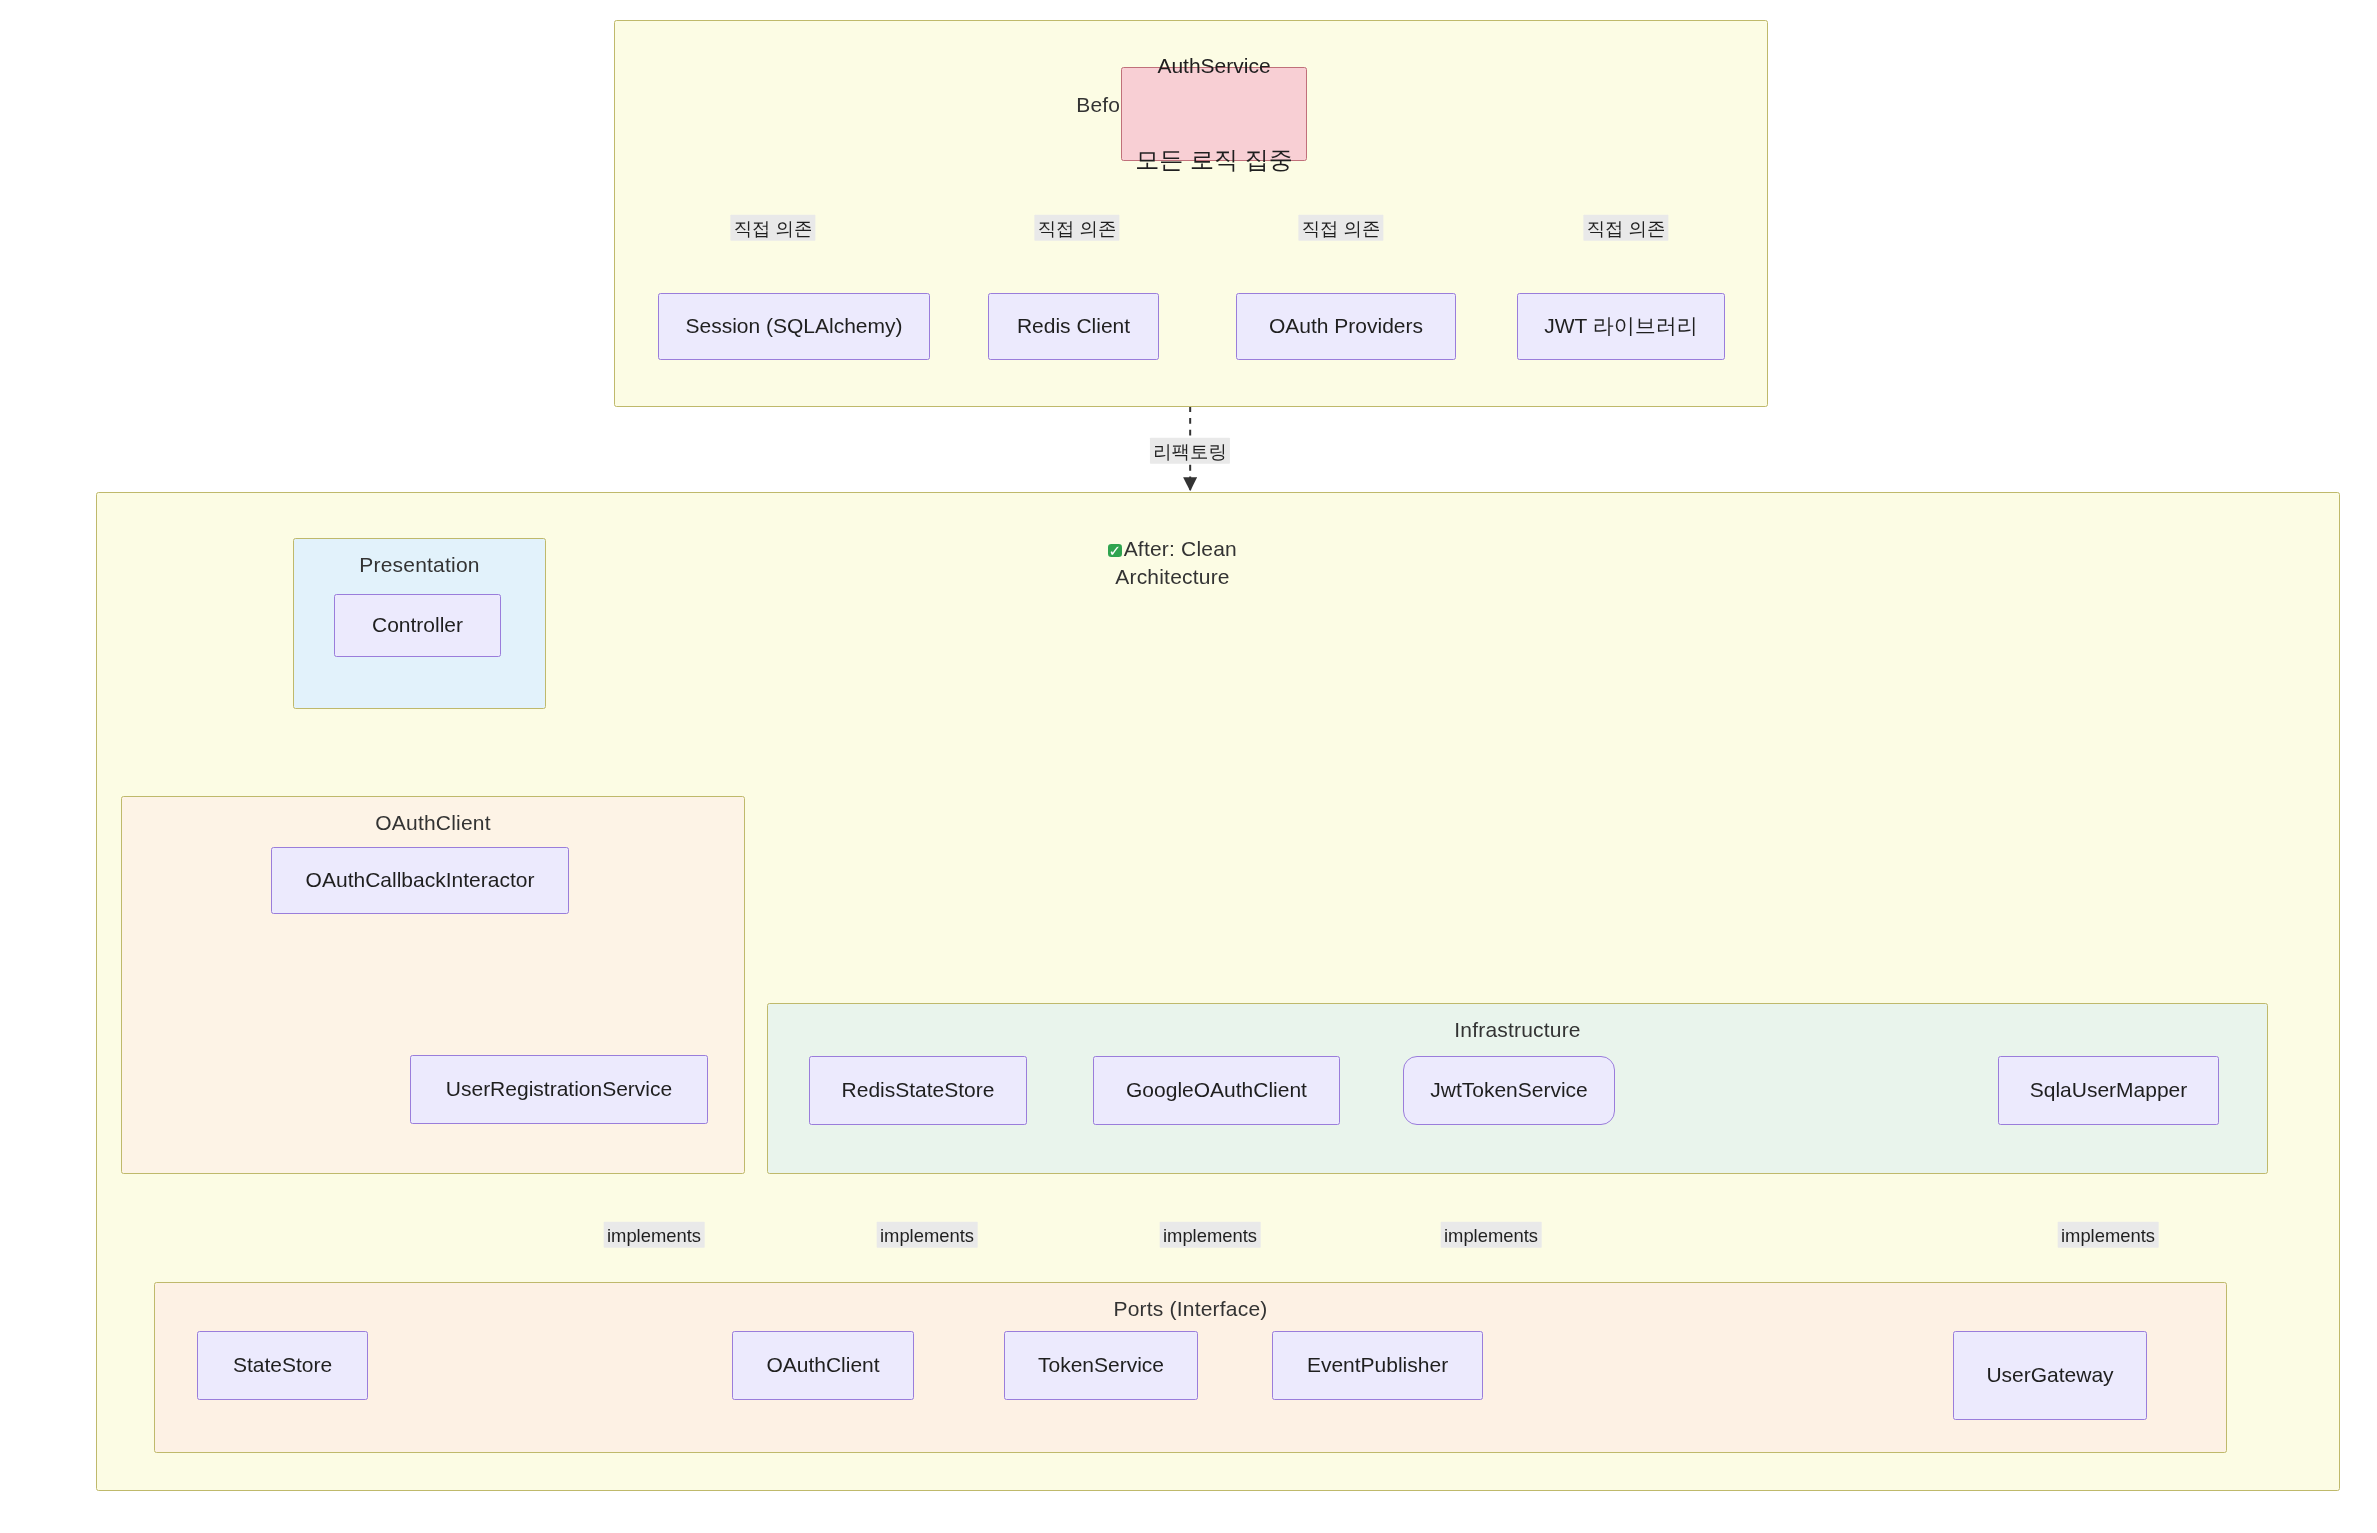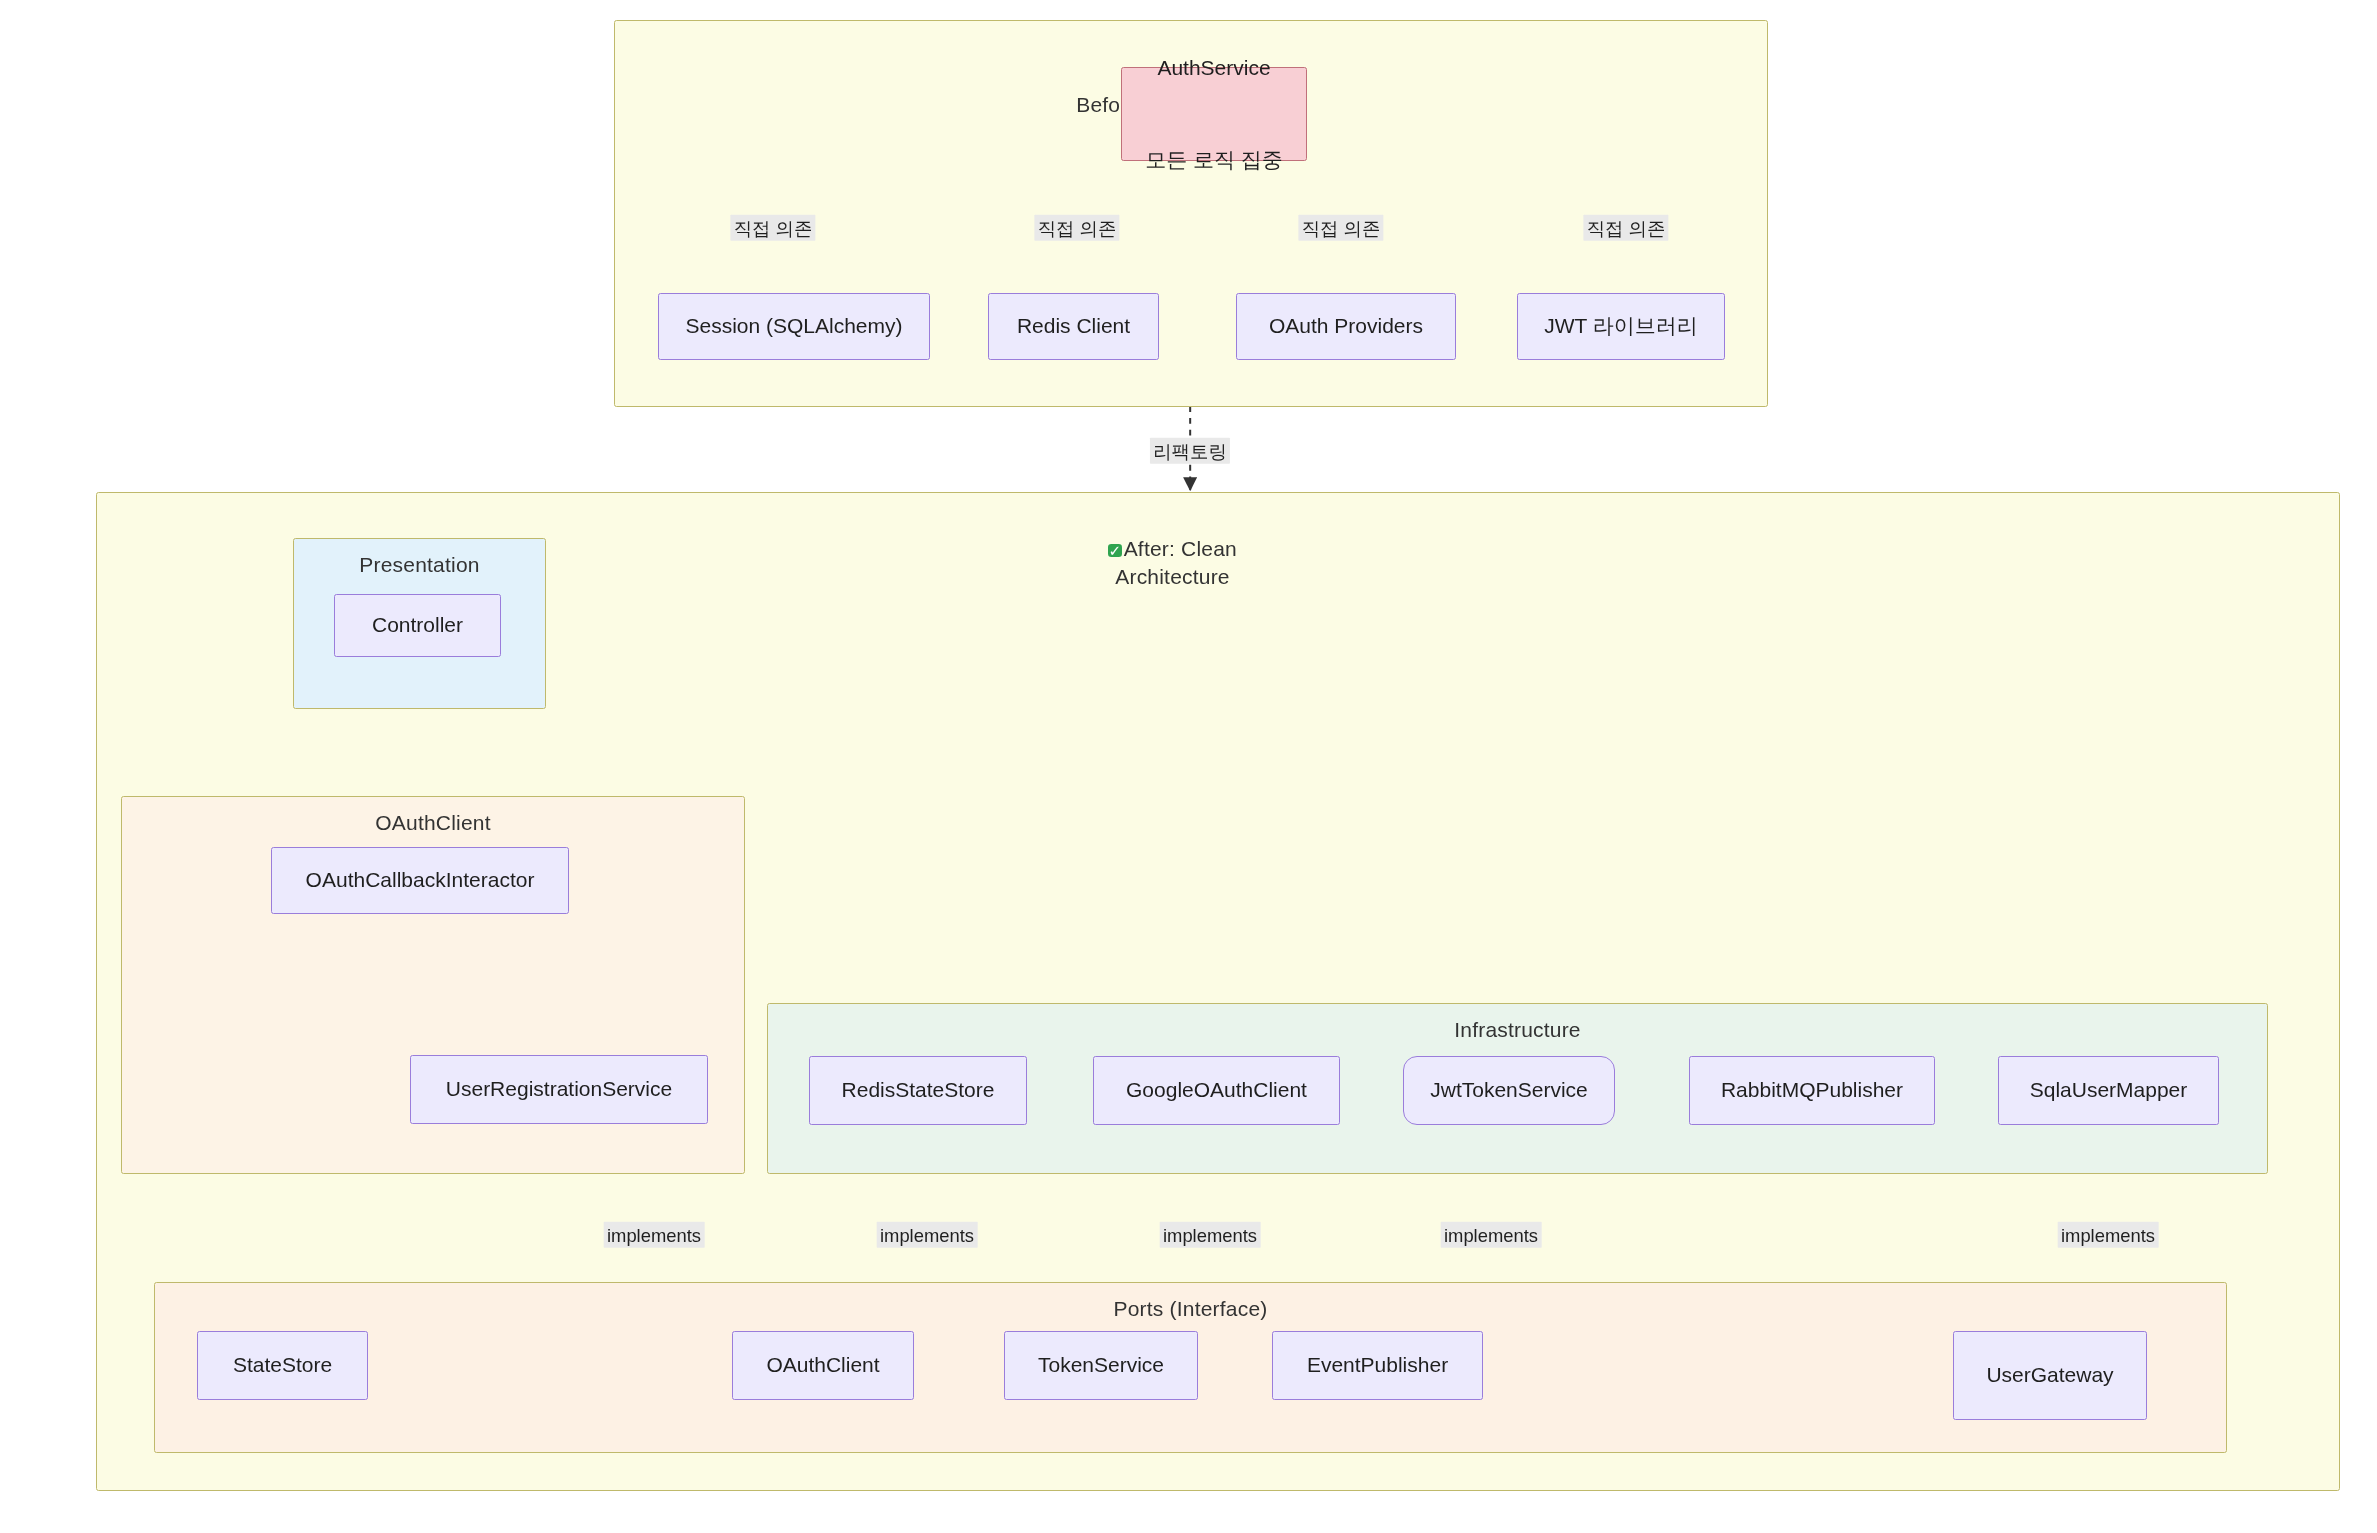--- a/index.html
+++ b/index.html
@@ -79,21 +79,21 @@
     color: #1f1f1f;
     font-size: 21px;
     text-align: center;
     line-height: 1.25;
   }
   .node.accent-red {
     background: #f8cfd4;
     border-color: #c0707a;
   }
   .node .sub {
-    font-size: 21px;
+    font-size: 24px;
     margin-top: 22px;
   }
   
   .edge-label {
     position: absolute;
     background: #e9e9e9;
     color: #1f1f1f;
     font-size: 18.4px;
     line-height: 1.25;
     padding: 1.7px 3.3px;
@@ -225,23 +225,20 @@
   </div>
   <div class="node" style="left:809px; top:1056px; width:218px; height:69px;">
     <div>RedisStateStore</div>
   </div>
   <div class="node" style="left:1093px; top:1056px; width:247px; height:69px;">
     <div>GoogleOAuthClient</div>
   </div>
   <div class="node" style="left:1403px; top:1056px; width:212px; height:69px;border-radius:14px;">
     <div>JwtTokenService</div>
   </div>
-  <div class="node" style="left:1689px; top:1056px; width:246px; height:69px;">
-    <div>RabbitMQPublisher</div>
-  </div>
   <div class="node" style="left:1998px; top:1056px; width:221px; height:69px;">
     <div>SqlaUserMapper</div>
   </div>
 
   <div class="container cluster-ports" style="left:154px; top:1282px; width:2073px; height:171px;">
     <div class="cluster-title" style="top:11.7px;">Ports (Interface)</div>
   </div>
   <div class="node" style="left:197px; top:1331px; width:171px; height:69px;">
     <div>StateStore</div>
   </div>

